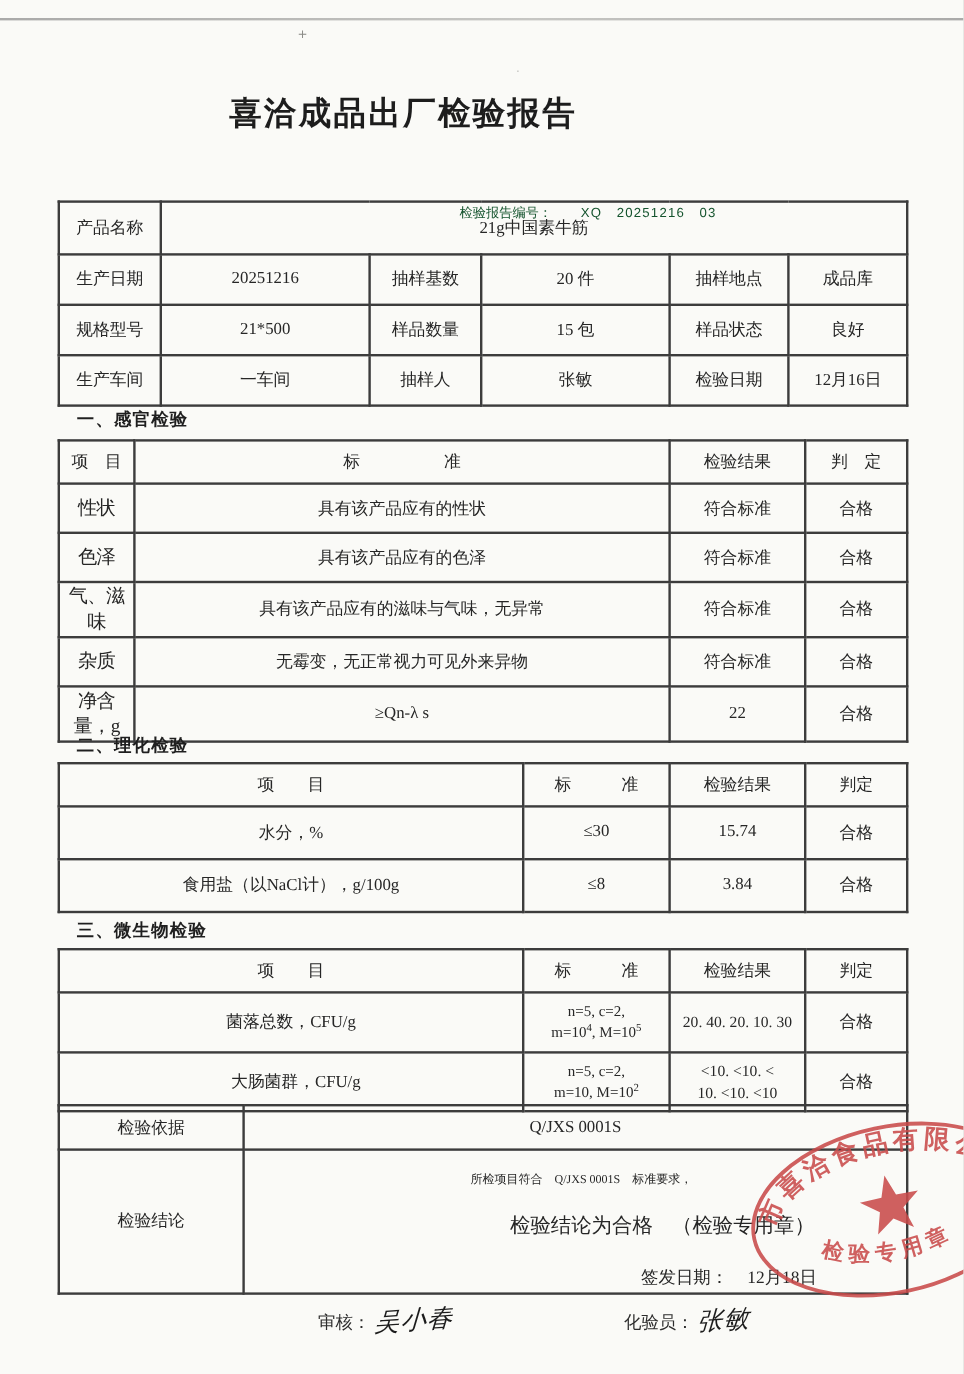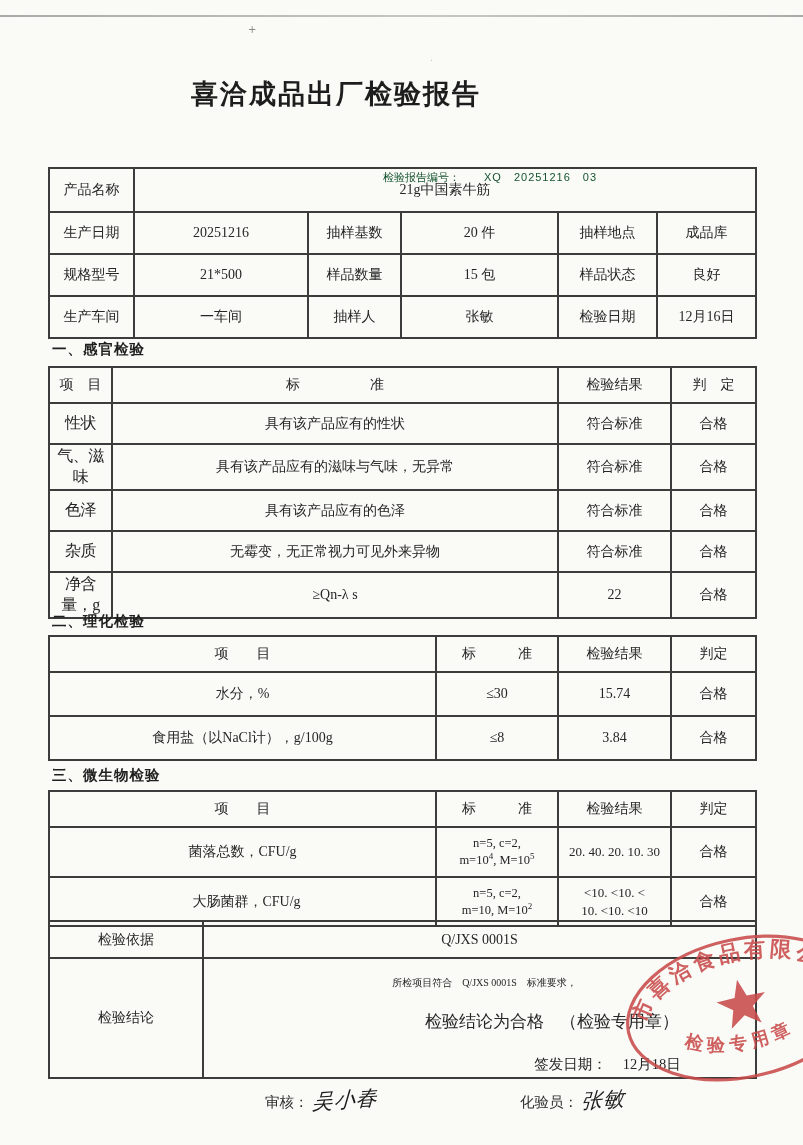--- a/index.html
+++ b/index.html
@@ -22,21 +22,21 @@
     font-family:"Liberation Sans","DejaVu Sans",sans-serif;
     font-size:11px; color:#14532d; font-weight:500;margin-top:32px;
   }
   .report-line .report-no-value { margin-left:24px; letter-spacing:1px; }
 
   table.rpt { position:absolute; left:48px; border-collapse:collapse; table-layout:fixed;
     width:707px; font-size:14px; color:#262626; }
   table.rpt td { border:2px solid #3c3c3c; vertical-align:middle; padding:1px 4px;
     text-align:center; overflow:hidden; }
   .sec-heading {
-    position:absolute; left:52px;
+    position:absolute; left:64px;
     font-family:"Liberation Sans","DejaVu Sans",sans-serif;
     font-size:14.5px; font-weight:700; color:#1f1f1f; letter-spacing:1px;
   }
   td.al { text-align:left; padding-left:9px; }
   td.item-narrow { text-align:left; padding-left:4px; font-size:16px; letter-spacing:-0.5px; }
   .micro-std { font-size:12.5px; line-height:1.3; }
   .micro-std sup, .micro-res sup { font-size:9px; }
   .micro-res { font-size:13px; line-height:1.35; }
 
   
@@ -132,28 +132,28 @@
       <td>检验结果</td>
       <td>判　定</td>
     </tr>
     <tr>
       <td style="height:37px;" class="item-narrow">性状</td>
       <td class="al">具有该产品应有的性状</td>
       <td>符合标准</td>
       <td>合格</td>
     </tr>
     <tr>
+      <td style="height:37px;" class="item-narrow">色泽</td>
+      <td class="al">具有该产品应有的色泽</td>
+      <td>符合标准</td>
+      <td>合格</td>
+    </tr>
+    <tr>
       <td style="height:37px;" class="item-narrow">气、滋味</td>
       <td class="al">具有该产品应有的滋味与气味，无异常</td>
-      <td>符合标准</td>
-      <td>合格</td>
-    </tr>
-    <tr>
-      <td style="height:37px;" class="item-narrow">色泽</td>
-      <td class="al">具有该产品应有的色泽</td>
       <td>符合标准</td>
       <td>合格</td>
     </tr>
     <tr>
       <td style="height:37px;" class="item-narrow">杂质</td>
       <td class="al">无霉变，无正常视力可见外来异物</td>
       <td>符合标准</td>
       <td>合格</td>
     </tr>
     <tr>

